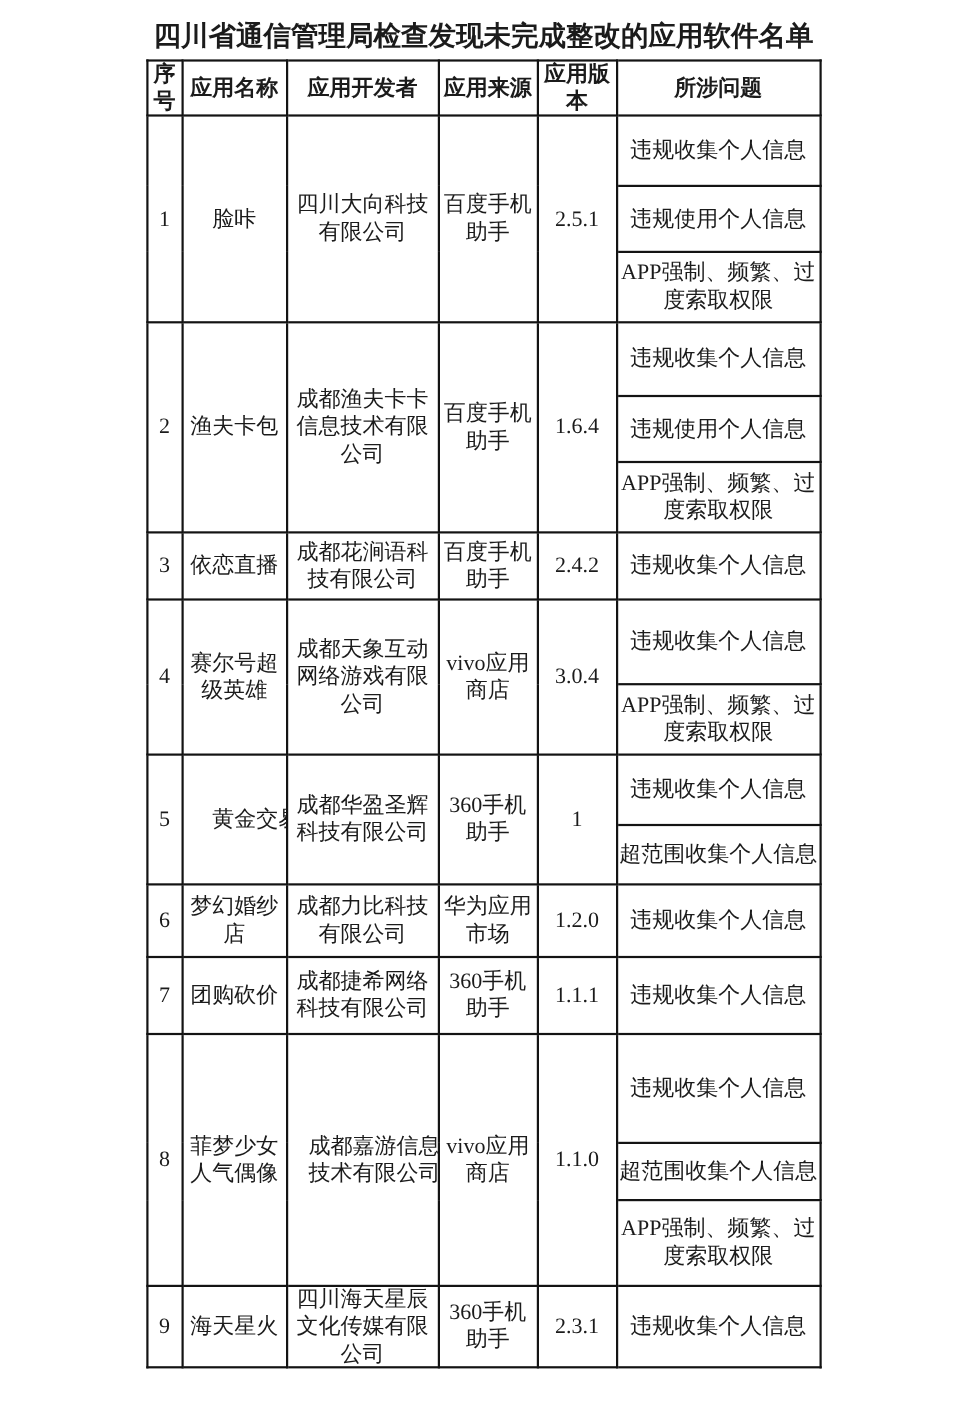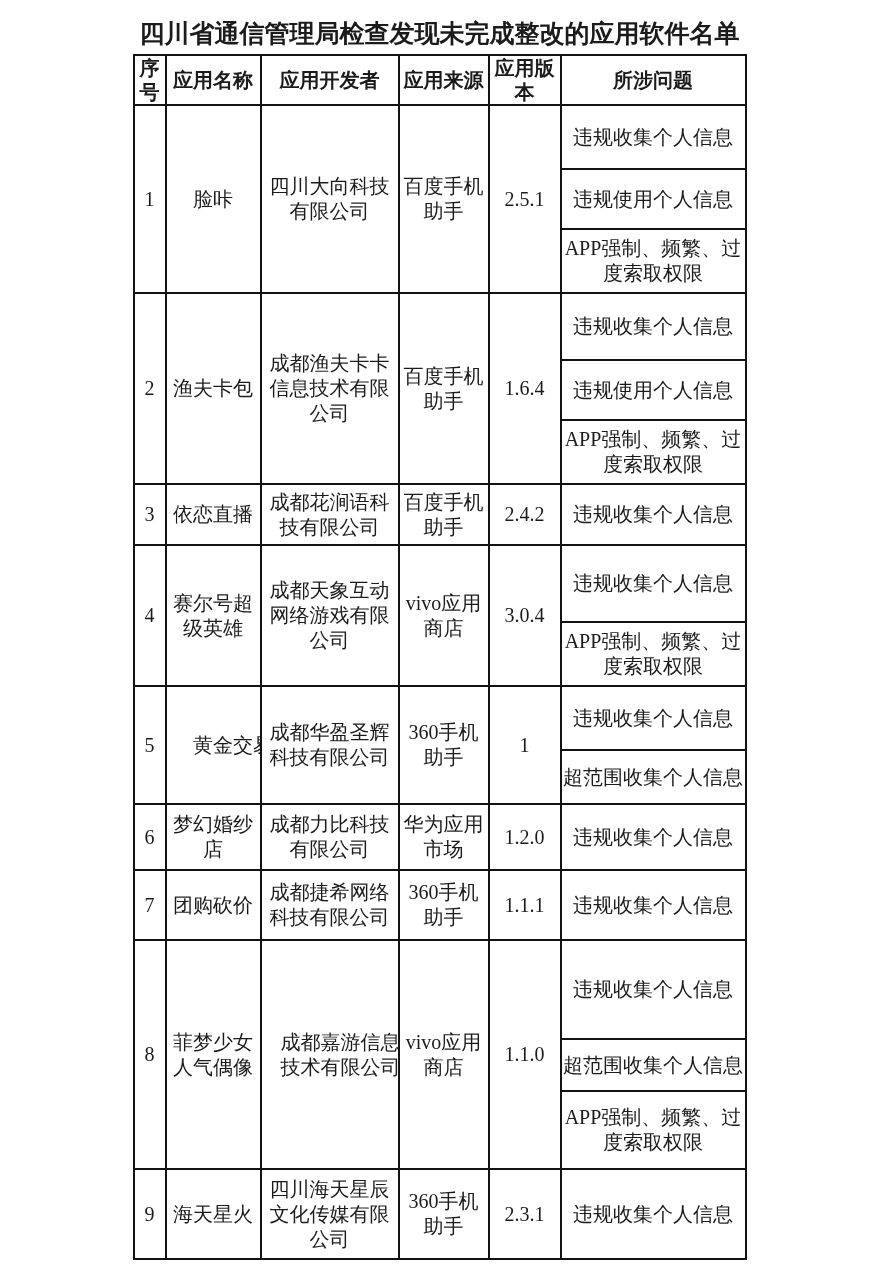--- a/index.html
+++ b/index.html
@@ -257,21 +257,21 @@
         <td class="issue-cell">超范围收集个人信息</td>
       </tr>
       <tr style="height: 78px;">
         <td class="issue-cell">APP强制、频繁、过度索取权限</td>
       </tr>
       <tr style="height: 74px;">
         <td rowspan="1" class="span-cell">
           <div class="cbox" style="height: 70px;">9</div>
         </td>
         <td rowspan="1" class="span-cell">
-          <div class="cbox" style="height: 88px;">海天星火</div>
+          <div class="cbox" style="height: 72px;">海天星火</div>
         </td>
         <td rowspan="1" class="span-cell">
           <div class="cbox" style="height: 70px;">四川海天星辰文化传媒有限公司</div>
         </td>
         <td rowspan="1" class="span-cell">
           <div class="cbox" style="height: 70px;">360手机助手</div>
         </td>
         <td rowspan="1" class="span-cell">
           <div class="cbox" style="height: 70px;">2.3.1</div>
         </td>

